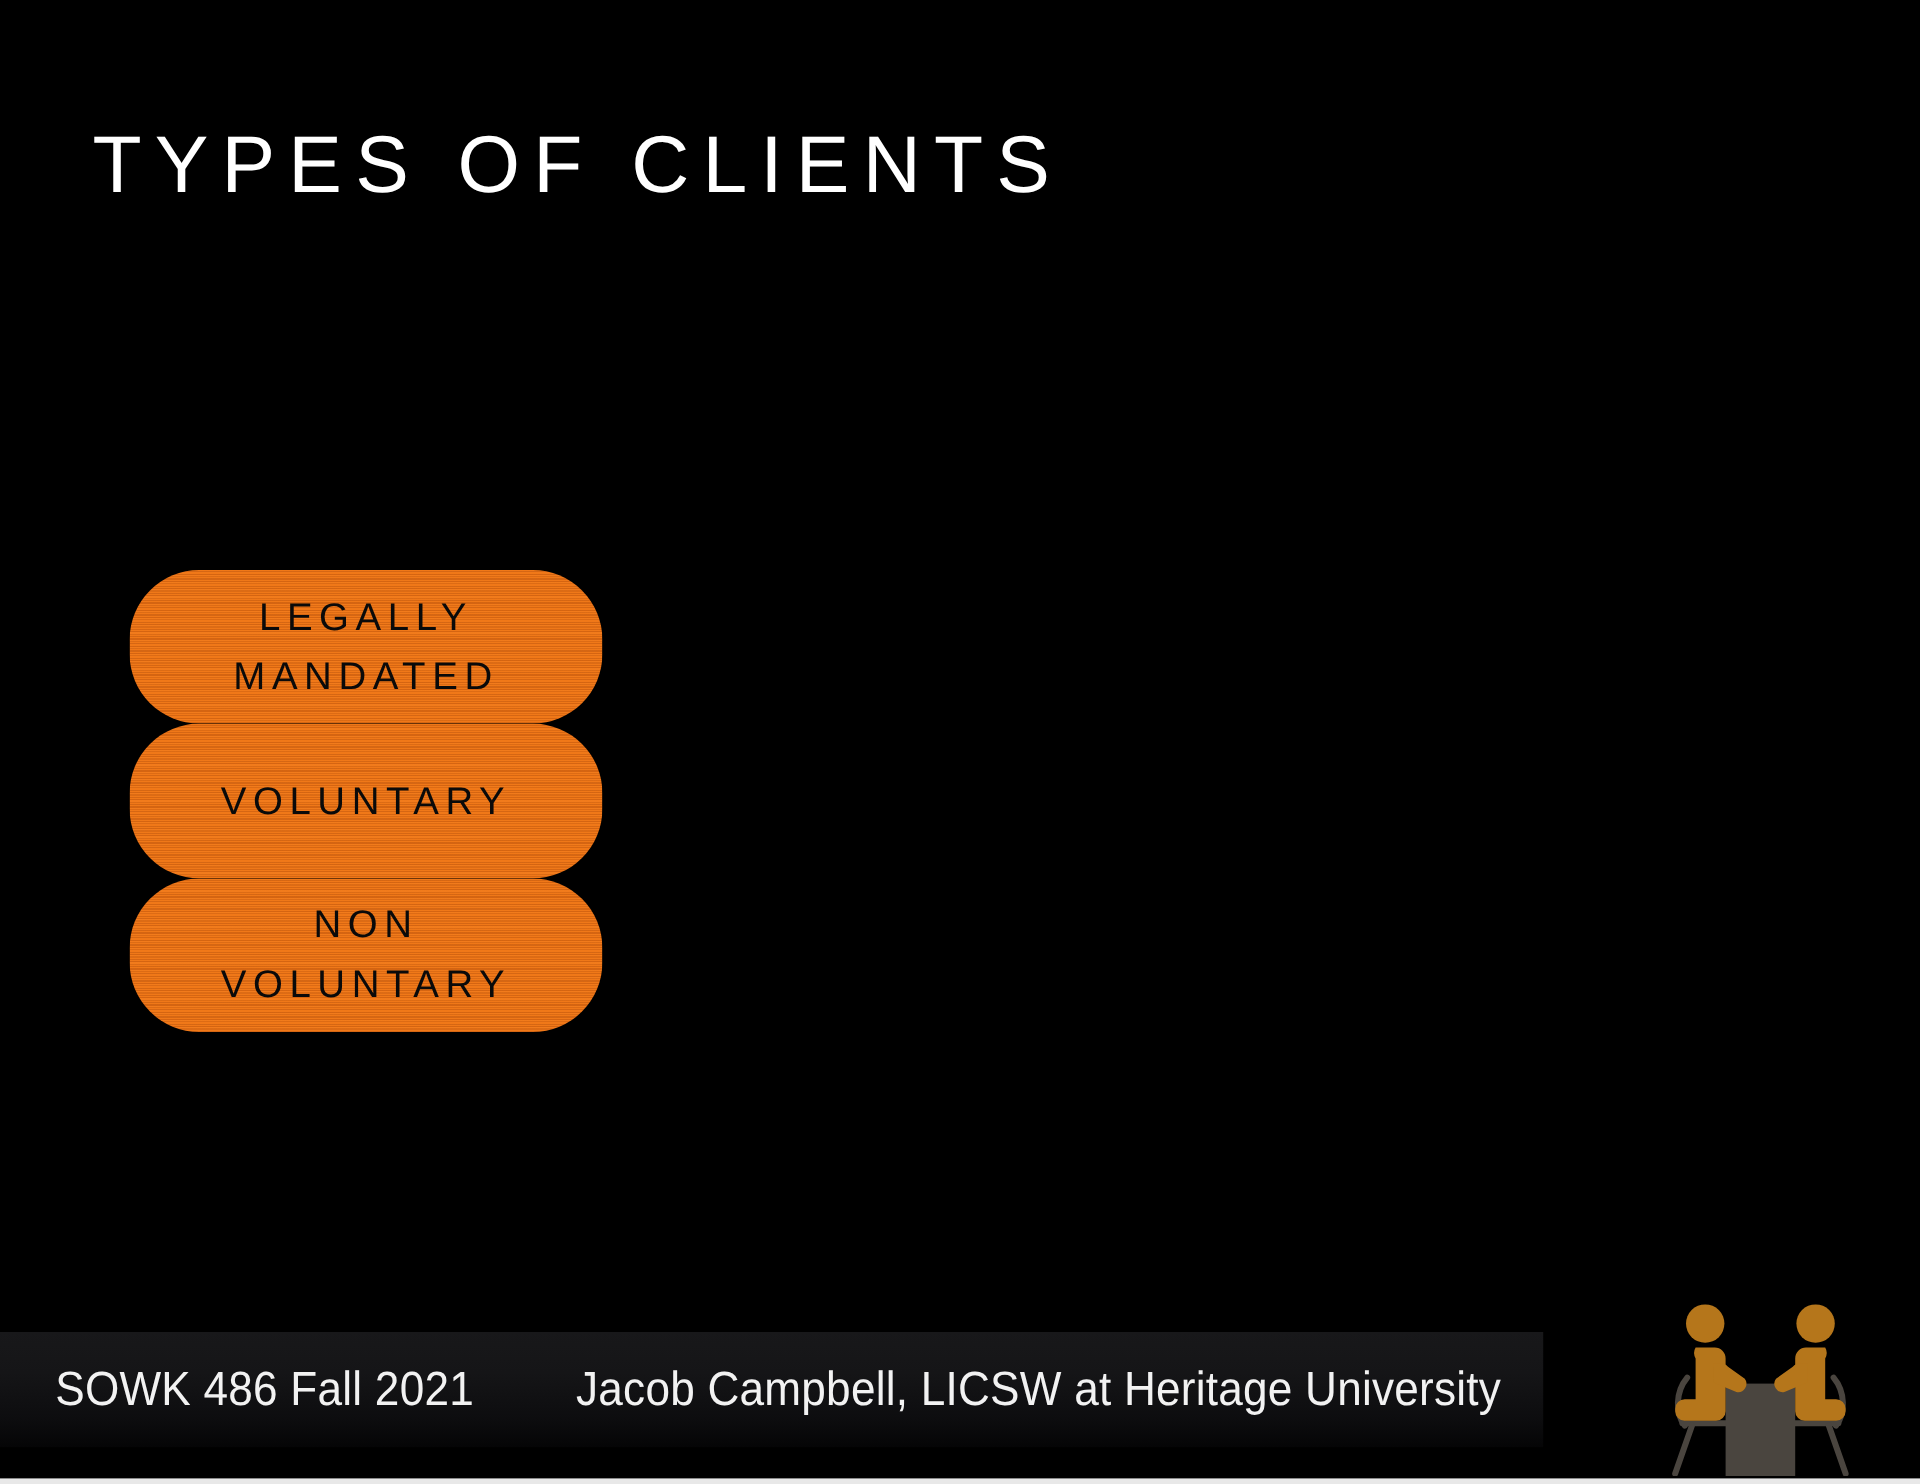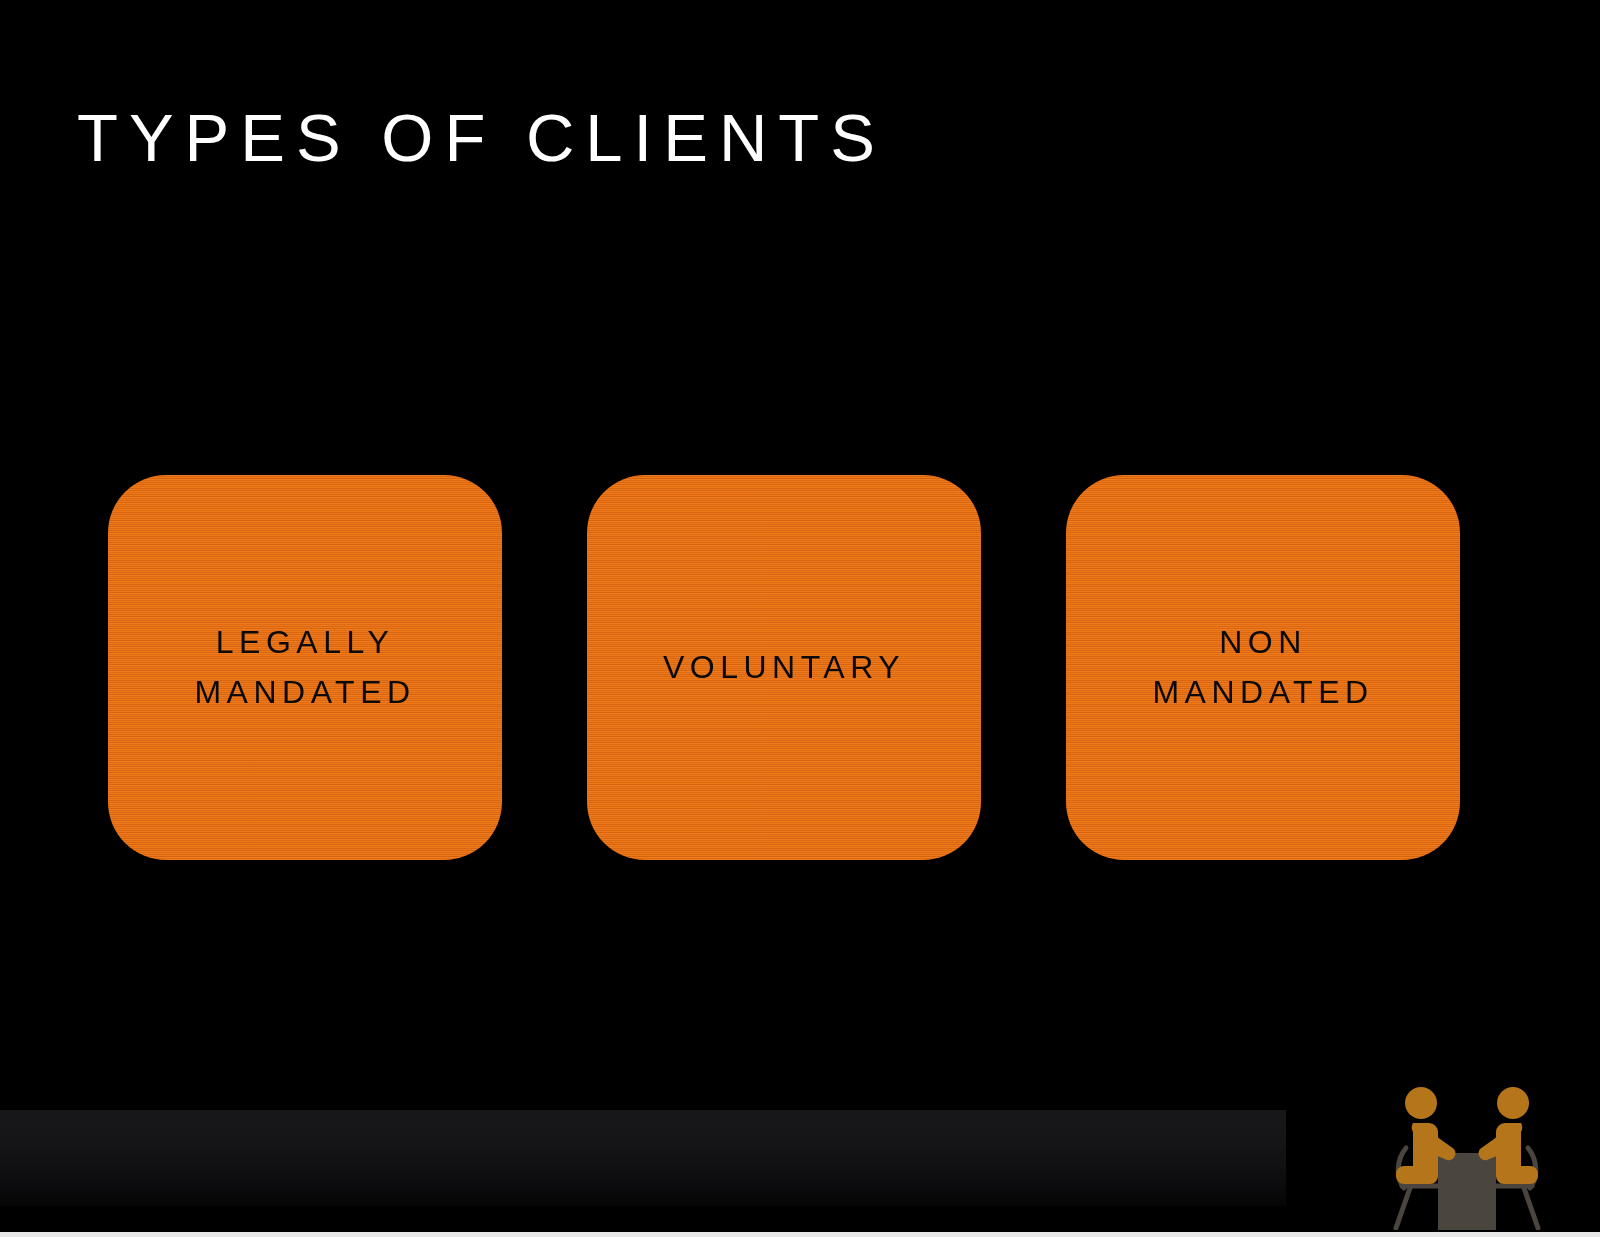--- a/index.html
+++ b/index.html
@@ -36,20 +36,21 @@
   
   .boxes {
     position: absolute;
     left: 108px;
     top: 475px;
     width: 1352px;
     height: 385px;
     display: flex;
     justify-content: space-between;
     align-items: stretch;
+    flex-direction: column;
   }
   .client-box {
     position: relative;
     width: 394px;
     height: 385px;
     border-radius: 58px;
     background-color: #F07818;
     background-image: repeating-linear-gradient(
         to bottom,
         rgba(0,0,0,0.00) 0px,
@@ -160,27 +161,31 @@
       <div class="box-label">LEGALLY
 MANDATED</div>
     </div>
 
     <div class="client-box">
       <div class="box-label">VOLUNTARY</div>
     </div>
 
     <div class="client-box">
       <div class="box-label">NON
-MANDATED</div>
+VOLUNTARY</div>
     </div>
 
   </div>
 
   <div class="footer-bar"></div>
 
+  <div class="footer-text-row">
+    <div class="footer-left">SOWK 486 Fall 2021</div>
+    <div class="footer-right">Jacob Campbell, LICSW at Heritage University</div>
+  </div>
 
   <div class="logo">
     <svg width="230" height="152" viewBox="0 0 230 152" xmlns="http://www.w3.org/2000/svg">
 
       <g fill="none" stroke="#4A453F" stroke-width="5" stroke-linecap="round">
         <path d="M54 70 C44 82 44 100 52 110"></path>
         <path d="M50 108 L98 108"></path>
         <path d="M58 110 L44 150"></path>
         <path d="M90 110 L96 150"></path>
       </g>

